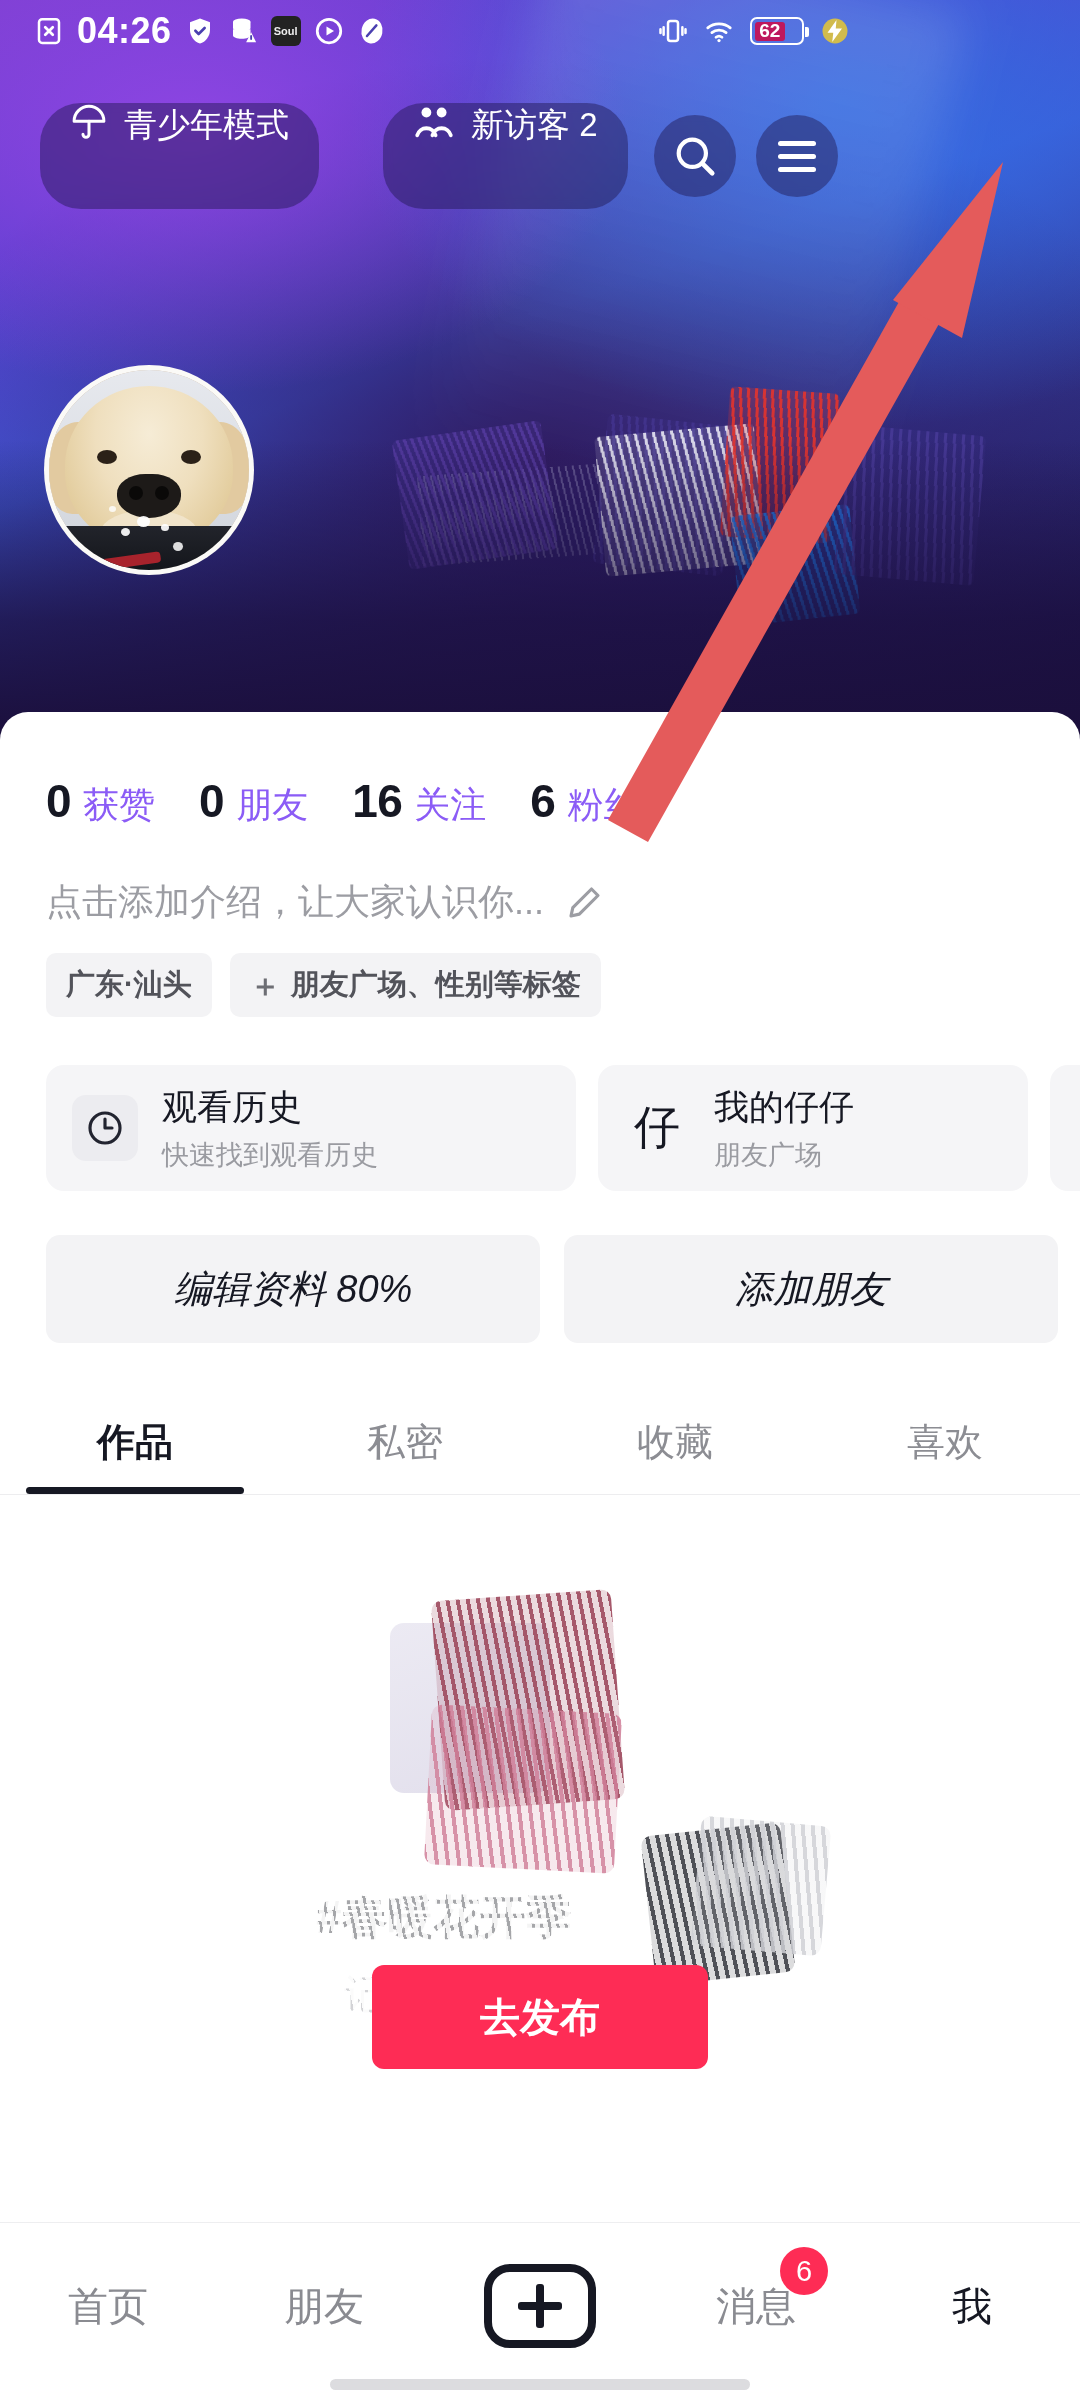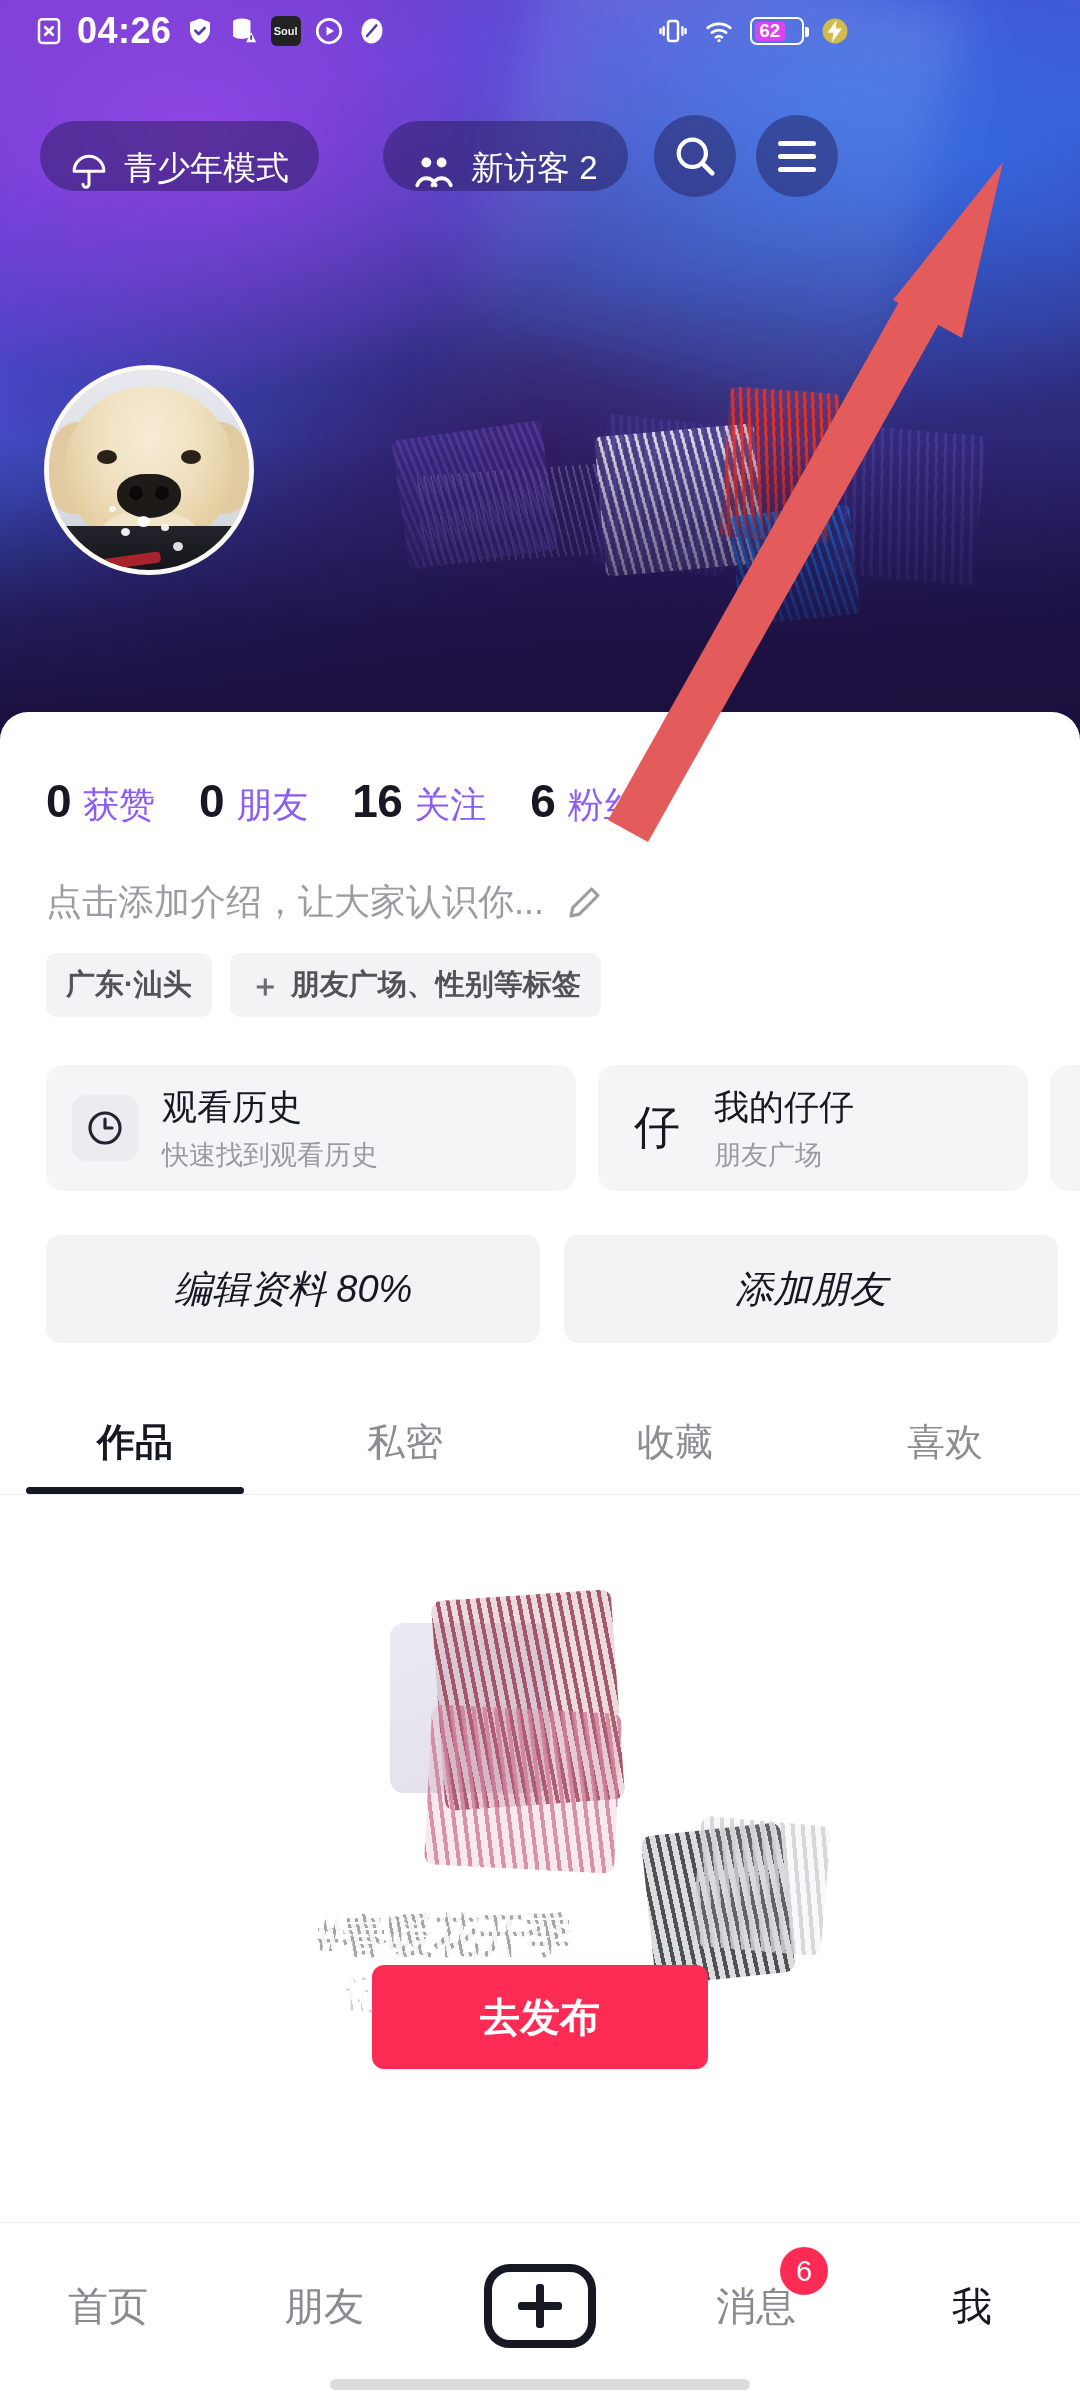--- a/index.html
+++ b/index.html
@@ -66,32 +66,32 @@
   .sb-ico { width:30px; height:30px; display:block; }
   .app-ico { width:30px; height:30px; border-radius:6px; overflow:hidden;
     background:#222; display:flex; align-items:center; justify-content:center;
     font-size:11px; color:#eee; font-weight:700; }
   .batt {
     width:54px; height:28px; border:2.5px solid #fff; border-radius:7px;
     display:flex; align-items:center; position:relative; padding:2.5px;
   }
   .batt:after { content:""; position:absolute; right:-7px; top:8px;
     width:4px; height:10px; background:#fff; border-radius:0 2px 2px 0; }
-  .batt-fill { background:#d946ef; height:100%; width:68%; border-radius:3px;
+  .batt-fill { background:#be185d; height:100%; width:68%; border-radius:3px;
     display:flex; align-items:center; justify-content:center; }
   .batt-txt { font-size:19px; font-weight:700; color:#fff; }
 
   
   .topnav {
     position:absolute; left:0; top:110px; width:1080px; height:92px;
     display:flex; align-items:center; padding:0 32px; gap:0; z-index:25;
   }
   .pill {
-    height:70px; border-radius:41px; background:rgba(32,22,78,.45);
-    display:flex; align-items:flex-end; padding:0 30px; gap:16px;
+    height:106px; border-radius:41px; background:rgba(32,22,78,.45);
+    display:flex; align-items:flex-start; padding:0 30px; gap:16px;
     color:#fff; font-size:33px; backdrop-filter:blur(4px);
   }
   .pill-teen { margin-left:8px; }
   .pill-visitor { margin-left:64px; }
   .circle-btn {
     width:82px; height:82px; border-radius:50%;
     background:rgba(32,22,78,.45); display:flex;
     align-items:center; justify-content:center; color:#fff;
     backdrop-filter:blur(4px);
   }
@@ -213,21 +213,21 @@
     position:absolute; left:388px; top:270px; width:140px; height:150px;
     background:repeating-linear-gradient(84deg,#3b3d44 0 4px, rgba(59,61,68,.2) 4px 10px);
     transform:rotate(-6deg); border-radius:10px; opacity:.9;
   }
   .ill-brush-grey {
     position:absolute; left:436px; top:262px; width:130px; height:130px;
     background:repeating-linear-gradient(80deg,#cfd0d5 0 4px, rgba(207,208,213,.18) 4px 10px);
     transform:rotate(5deg); border-radius:10px; opacity:.85;
   }
   .ill-title {
-    position:absolute; left:56px; top:346px; font-size:46px; font-weight:700;
+    position:absolute; left:56px; top:328px; font-size:46px; font-weight:700;
     color:#2b2d34; opacity:.42;
     -webkit-mask-image:repeating-linear-gradient(78deg,#000 0 3px, rgba(0,0,0,.12) 3px 8px);
             mask-image:repeating-linear-gradient(78deg,#000 0 3px, rgba(0,0,0,.12) 3px 8px);
   }
   .ill-sub {
     position:absolute; left:84px; top:408px; font-size:40px; color:#9ea0a6; opacity:.45;
     -webkit-mask-image:repeating-linear-gradient(78deg,#000 0 3px, rgba(0,0,0,.1) 3px 9px);
             mask-image:repeating-linear-gradient(78deg,#000 0 3px, rgba(0,0,0,.1) 3px 9px);
   }
   .publish-btn {

